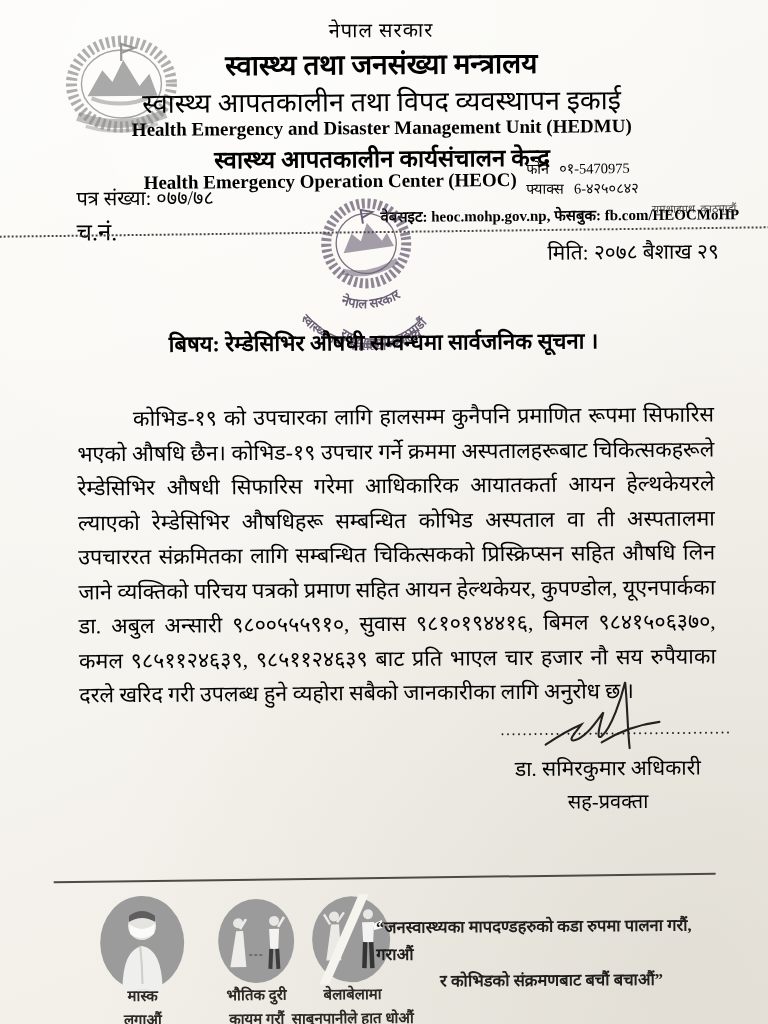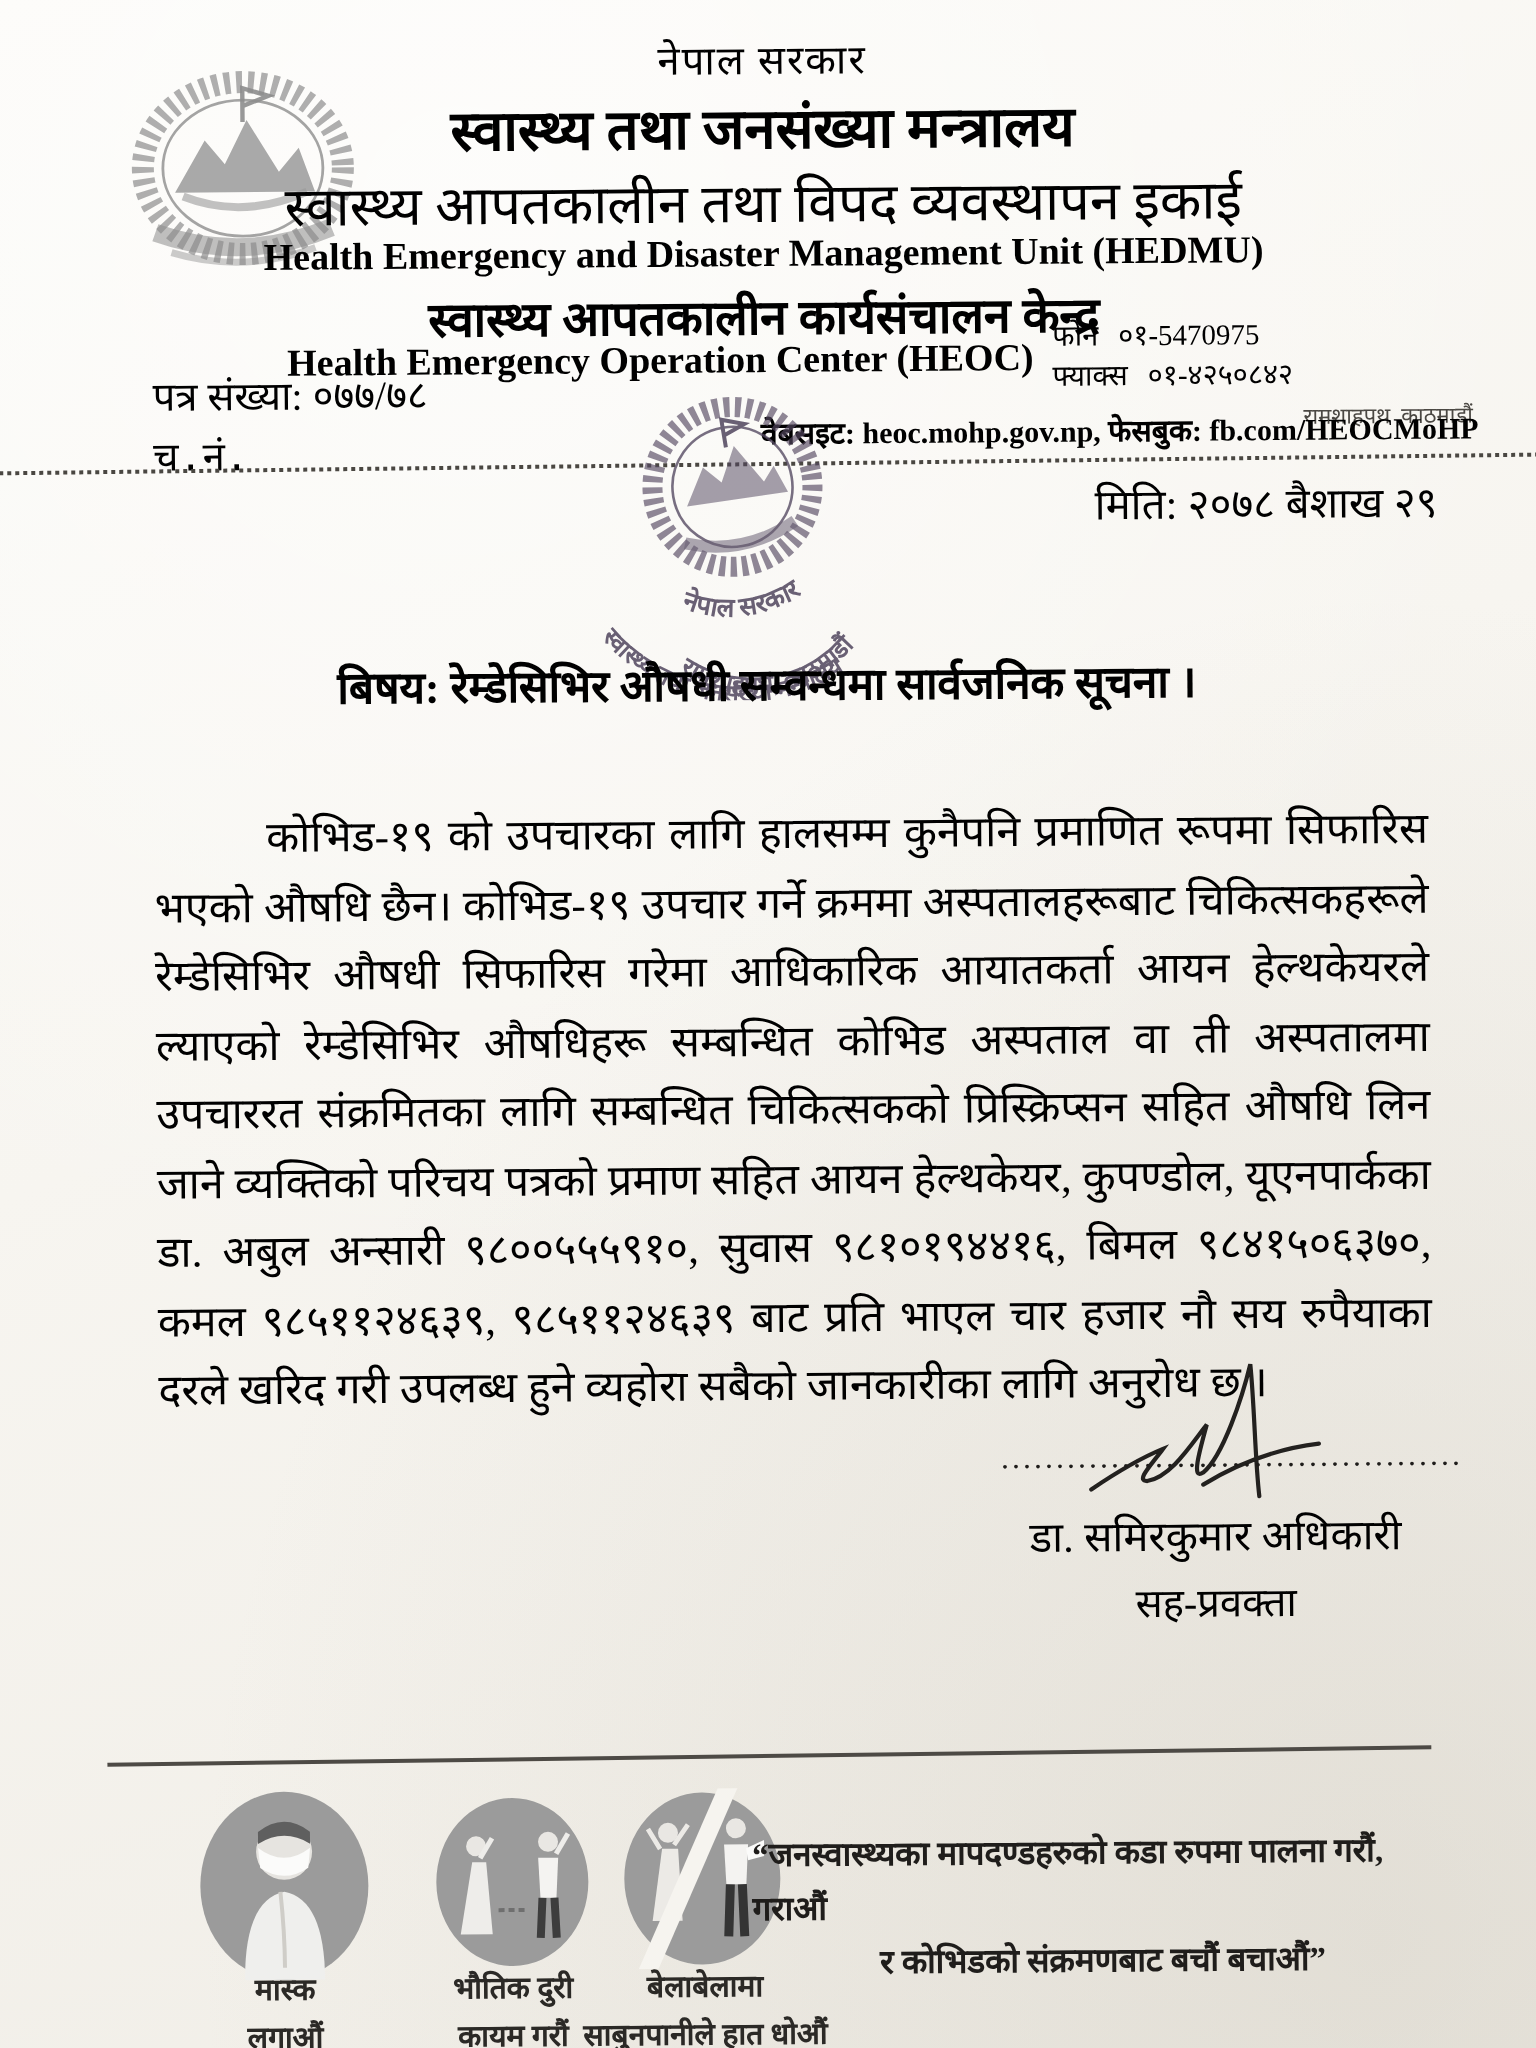--- a/index.html
+++ b/index.html
@@ -22,21 +22,21 @@
   .hdr-gov{left:0;width:768px;top:16px;font-size:20px;letter-spacing:1px;}
   .hdr-ministry{left:0;width:768px;top:44px;font-size:28px;font-weight:bold;}
   .hdr-unit-np{left:0;width:768px;top:82px;font-size:27px;}
   .hdr-unit-en{left:0;width:768px;top:117px;font-size:19px;font-weight:bold;}
   .hdr-center-np{left:0;width:768px;top:141px;font-size:24px;font-weight:bold;}
   .hdr-center-en{left:-52px;width:768px;top:170px;font-size:19px;font-weight:bold;}
   .contact{right:30px;top:160px;width:210px;font-size:14.5px;line-height:20px;}
   .contact-row{display:flex;gap:10px;justify-content:flex-start;}
   .contact-addr{font-size:11px;text-align:right;color:#4b4843;margin-top:1px;}
   .refno{left:78px;top:182px;font-size:20px;}
-  .chno{left:78px;top:212px;font-size:20px;font-family:Liberation Mono, monospace;}
+  .chno{left:78px;top:212px;font-size:24px;}
   .webline{left:382px;top:206px;font-size:15px;font-weight:bold;}
   .divider{left:-6px;top:231px;width:780px;border-top:2px dotted #4a4742;transform:rotate(-0.25deg);}
   .dateline{right:48px;top:239px;font-size:21px;}
   .stamp{left:280px;top:192px;width:196px;height:158px;}
   .subject{left:0;width:768px;top:326px;font-size:22px;font-weight:bold;}
   .bodytext{
     left:77px;top:400px;width:637px;
     font-size:21.5px;line-height:34.5px;text-align:justify;text-indent:56px;
   }
   .sig-dots{left:498px;top:722px;width:220px;text-align:center;font-size:16px;letter-spacing:1.5px;color:#1e1c1a;}
@@ -74,21 +74,21 @@
   <div class="abs ctr hdr-center-np dev">स्वास्थ्य आपतकालीन कार्यसंचालन केन्द्र</div>
   <div class="abs ctr hdr-center-en">Health Emergency Operation Center (HEOC)</div>
 
   <div class="abs contact">
     <div class="contact-row">
       <span>फोन</span>
       <span>०१-5470975</span>
     </div>
     <div class="contact-row">
       <span>फ्याक्स</span>
-      <span>०१-४२५०८४२</span>
+      <span>6-४२५०८४२</span>
     </div>
     <div class="contact-addr">रामशाहपथ ,काठमाडौं</div>
   </div>
 
   <div class="abs refno dev">पत्र संख्या: ०७७/७८</div>
   <div class="abs chno dev">च.नं.</div>
   <div class="abs webline dev">वेबसइट: heoc.mohp.gov.np, फेसबुक: fb.com/HEOCMoHP</div>
   <div class="abs divider"></div>
   <div class="abs dateline dev">मिति: २०७८ बैशाख २९</div>
 

